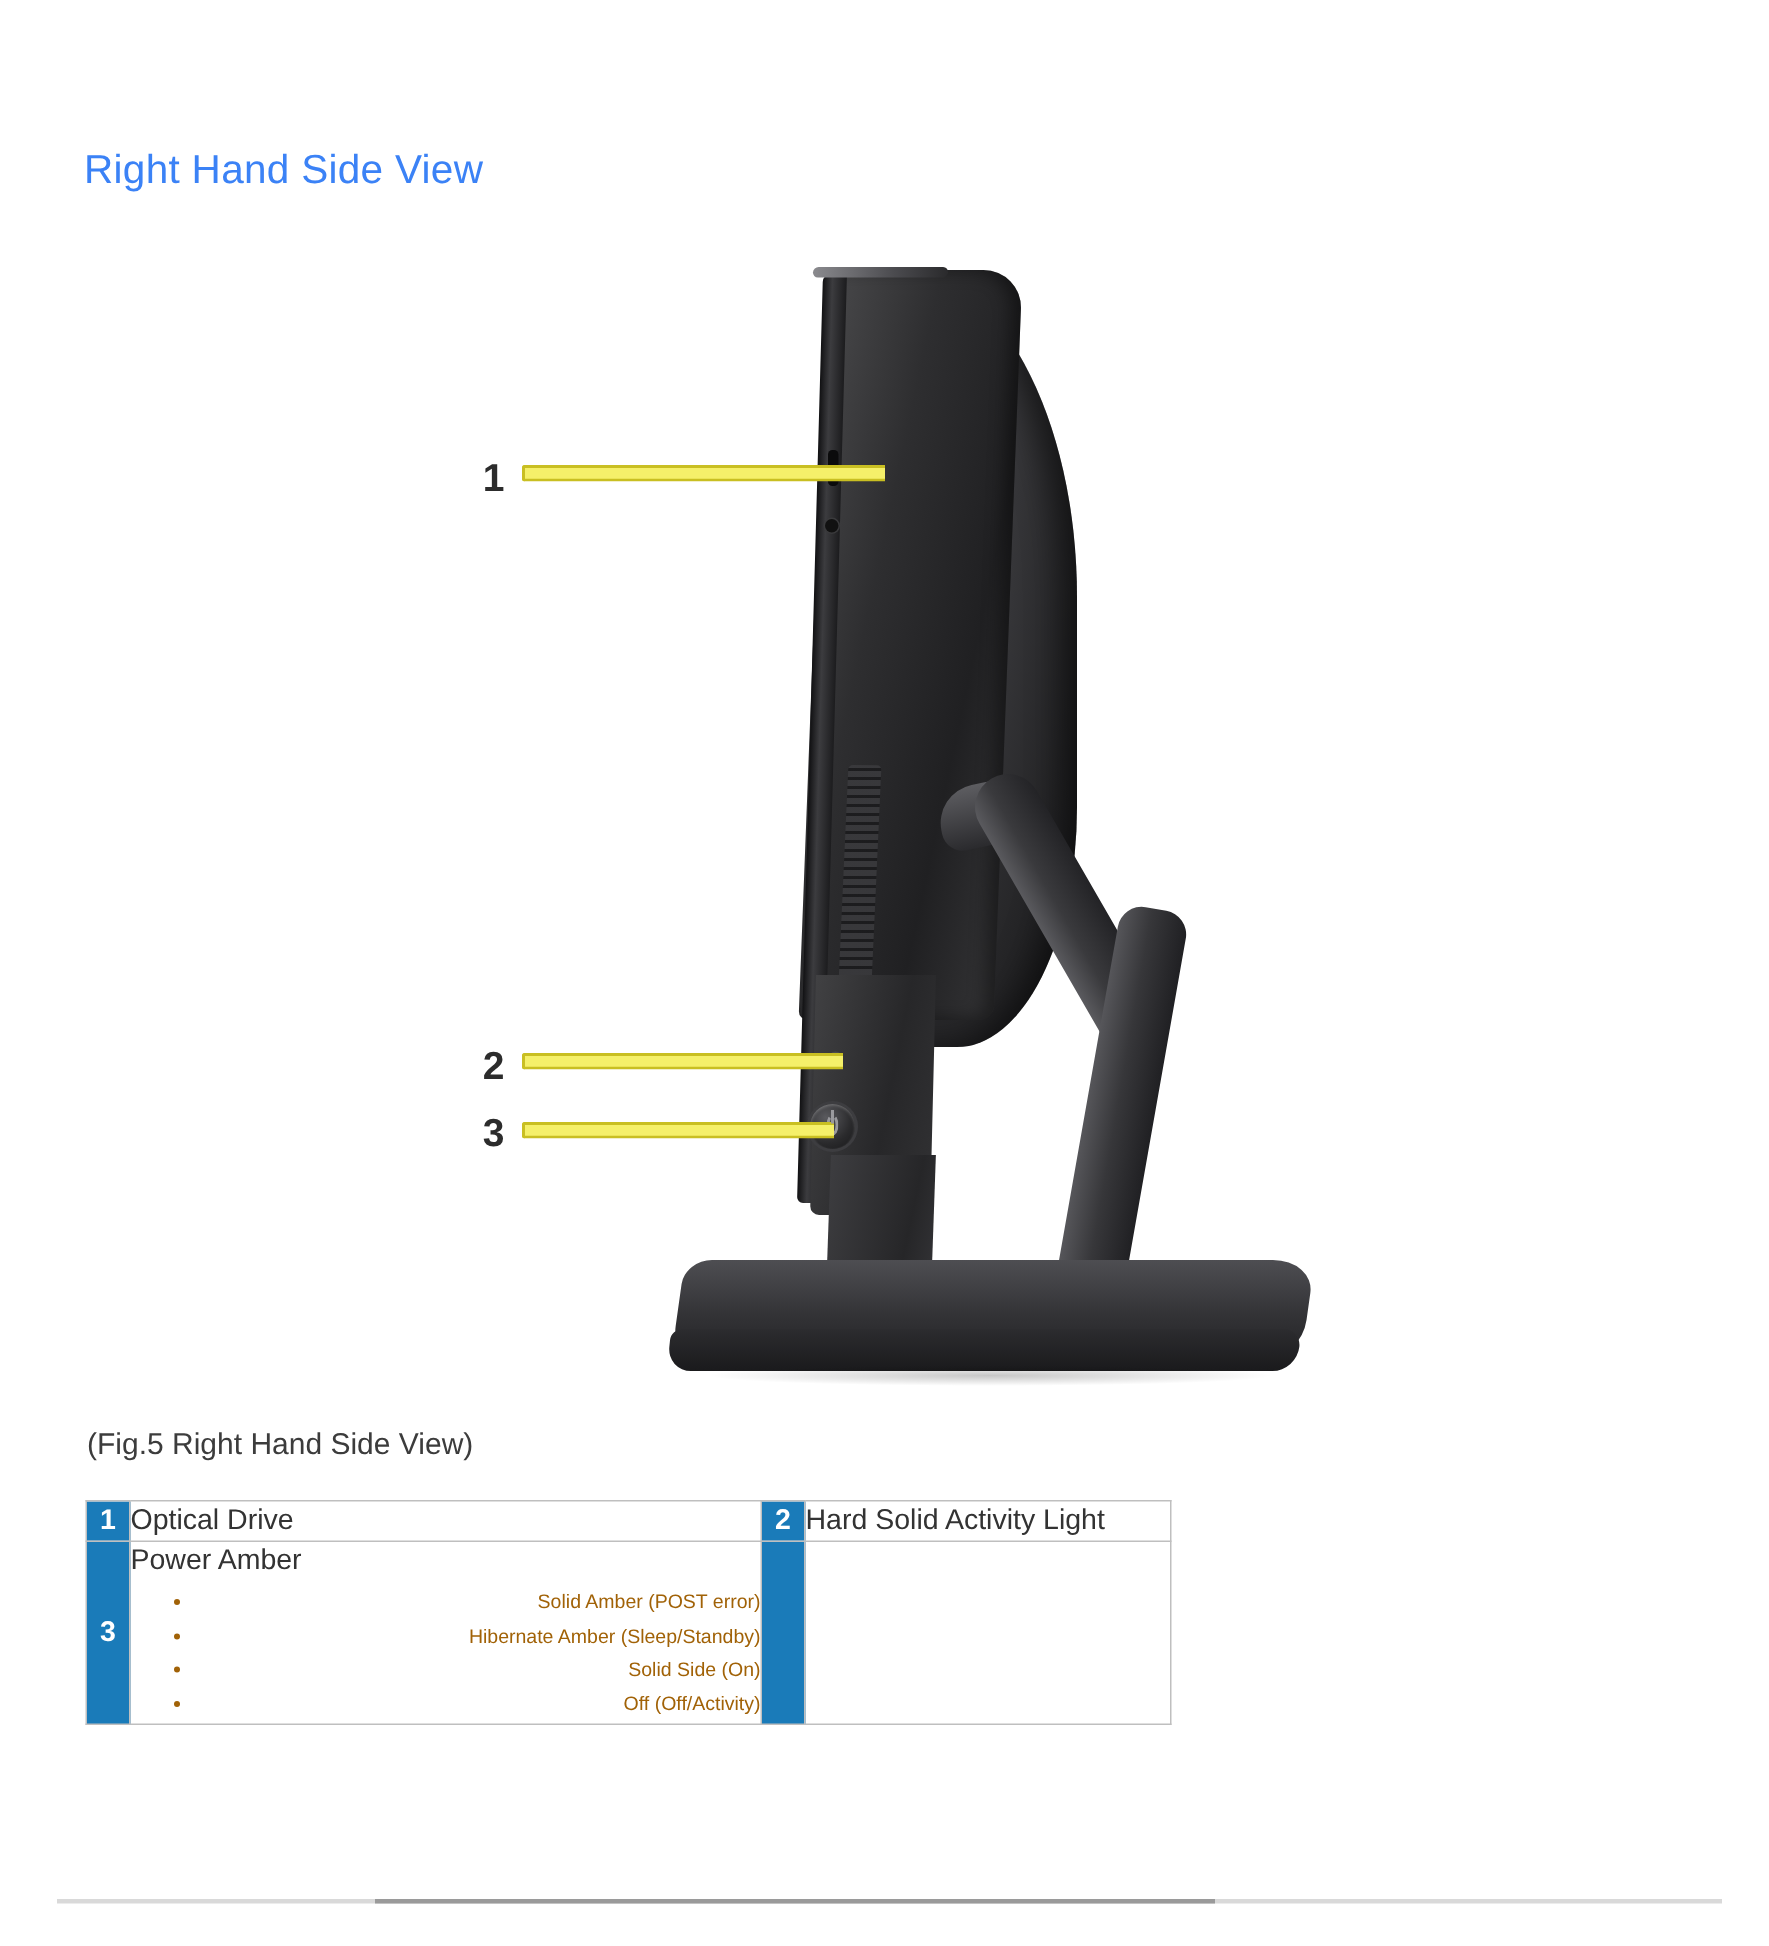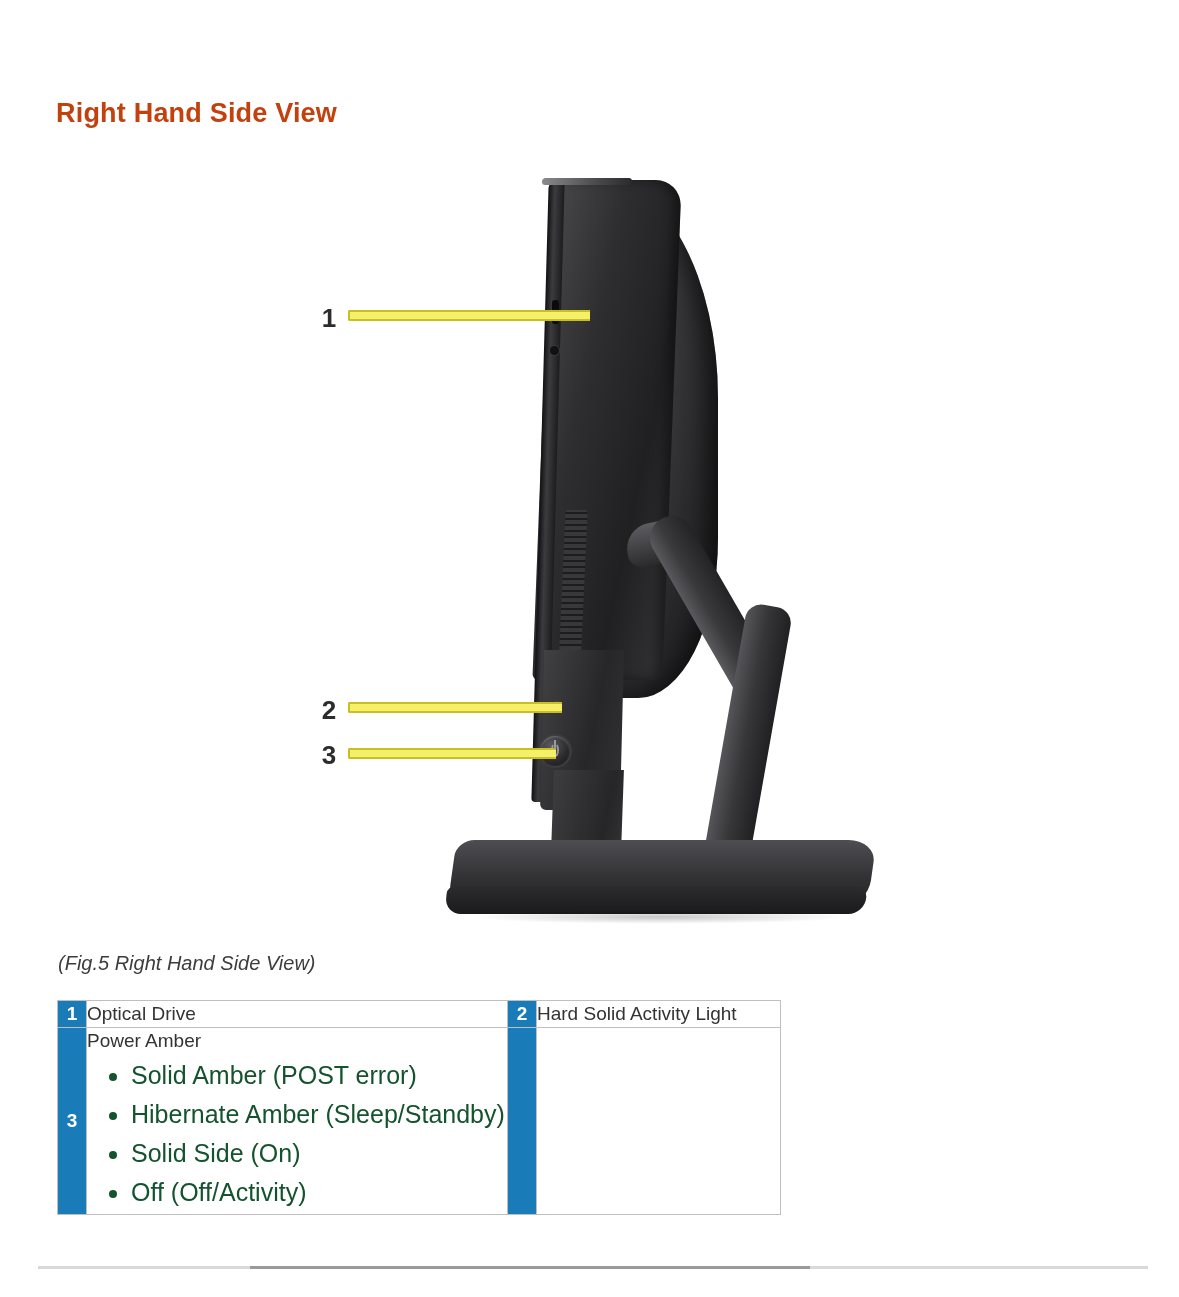--- a/index.html
+++ b/index.html
@@ -15,22 +15,22 @@
     color: #3a3a3a;
     overflow: hidden;
   }
 
   
   .page-title {
     position: absolute;
     left: 56px;
     top: 98px;
     font-size: 27px;
-    font-weight: 700;
-    color: #c2410c;
+    font-weight: 400;
+    color: #3b82f6;
     letter-spacing: 0.2px;
   }
 
   
   .figure {
     position: absolute;
     left: 0;
     top: 150px;
     width: 1179px;
     height: 790px;
@@ -273,21 +273,20 @@
     border-radius: 50%;
   }
 
   
   .caption {
     position: absolute;
     left: 58px;
     top: 952px;
     font-size: 20px;
     color: #3c3c3c;
-    font-style: italic;
   }
 
   
   .legend {
     position: absolute;
     left: 57px;
     top: 1000px;
     width: 720px;
     border: 1px solid #bfbfbf;
     border-collapse: collapse;
@@ -318,22 +317,23 @@
     line-height: 1.35;
   }
   .col-a { width: 420px; margin-left: 29px; }
   .col-b { width: 243px; }
   .bullets {
     margin: 6px 0 4px 0;
     padding-left: 44px;
   }
   .bullets li {
     margin: 5px 0;
-    font-size: 25px;
-    color: #14532d;
+    font-size: 13px;
+    color: #a16207;
+    text-align: right;
   }
   .empty-cell { height: 100%; }
 
   
   .bottom-rule {
     position: absolute;
     left: 38px;
     top: 1266px;
     width: 1110px;
     height: 3px;

